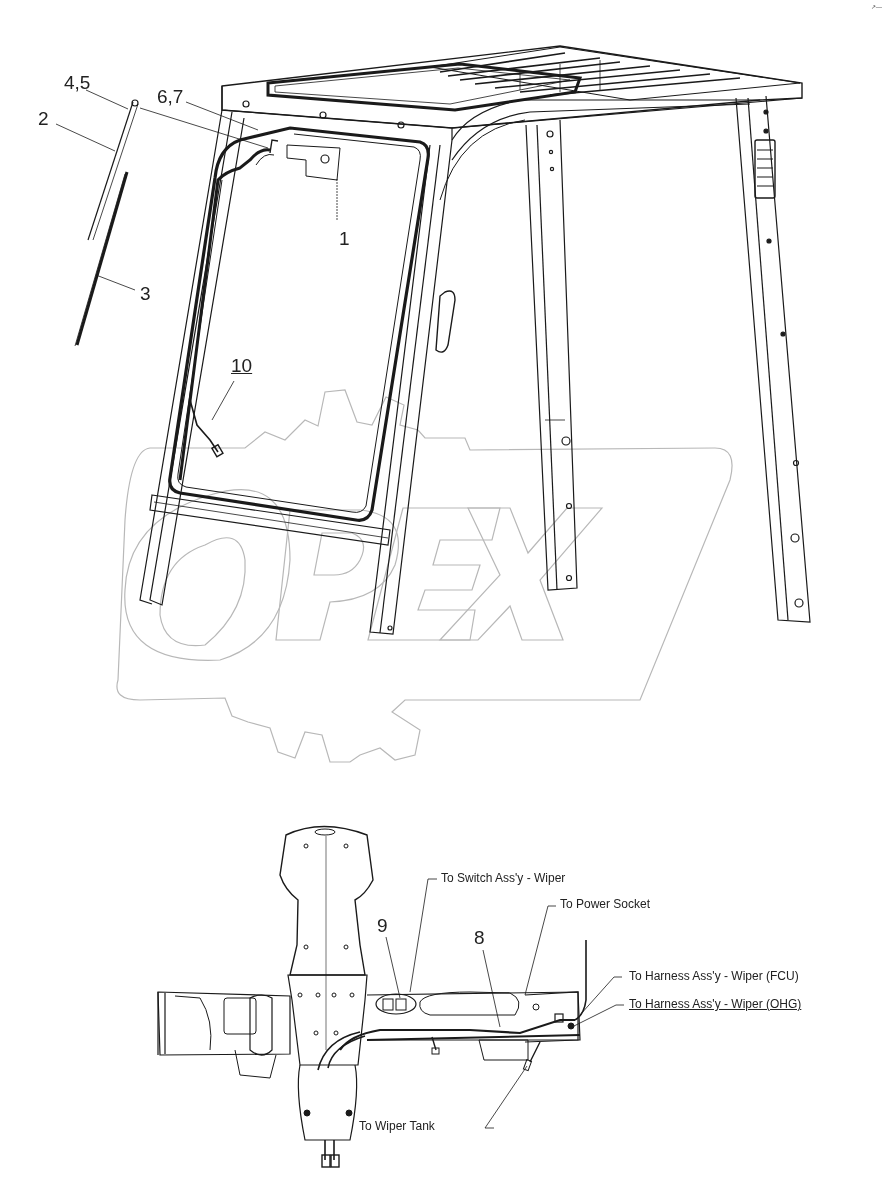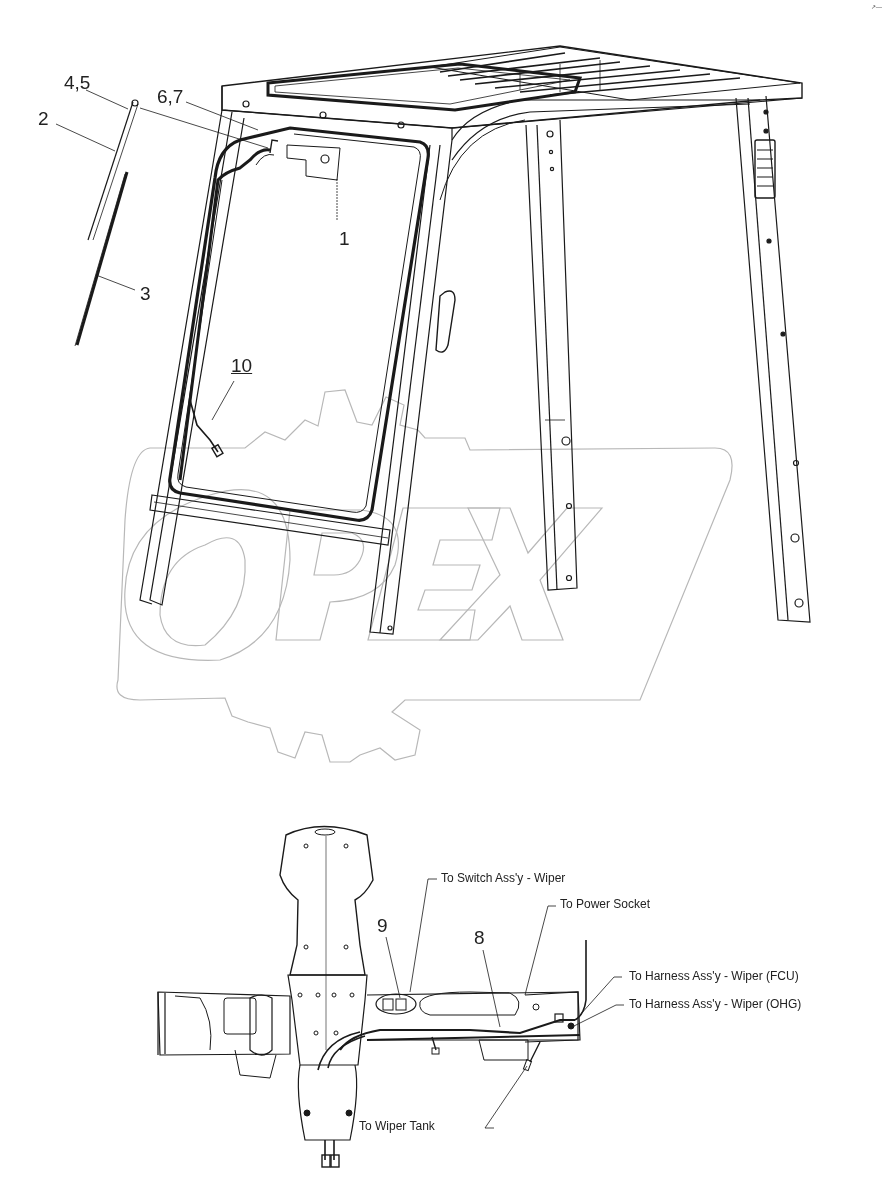--- a/index.html
+++ b/index.html
@@ -209,16 +209,16 @@
   <div class="lbl callout-num" style="left:231px; top:356px;text-decoration:underline;">10</div>
 
   
   <div class="lbl callout-num" style="left:377px; top:916px;">9</div>
   <div class="lbl callout-num" style="left:474px; top:928px;">8</div>
 
   
   <div class="lbl callout-text" style="left:441px; top:872px;">To Switch Ass'y - Wiper</div>
   <div class="lbl callout-text" style="left:560px; top:898px;">To Power Socket</div>
   <div class="lbl callout-text" style="left:629px; top:970px;">To Harness  Ass'y - Wiper (FCU)</div>
-  <div class="lbl callout-text" style="left:629px; top:998px;">To Harness  Ass'y - Wiper (OHG)</div>
+  <div class="lbl callout-text" style="left:629px; top:998px;text-decoration:underline;">To Harness  Ass'y - Wiper (OHG)</div>
   <div class="lbl callout-text" style="left:359px; top:1120px;">To Wiper Tank</div>
 
 </div>
 
 </body></html>

